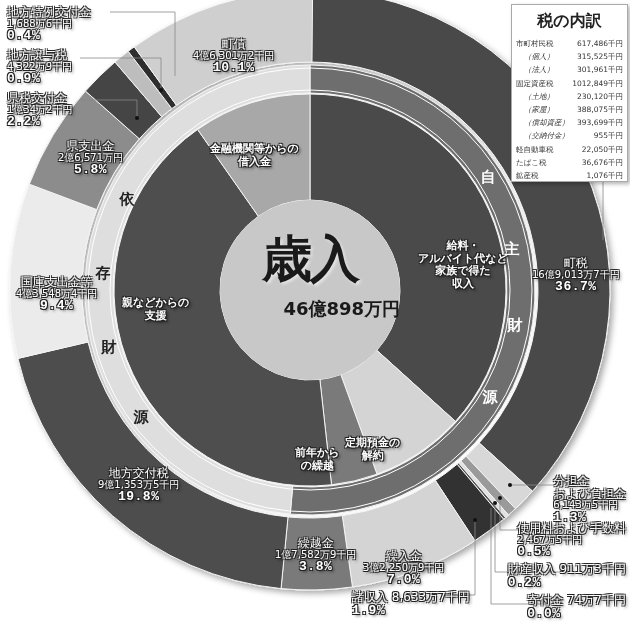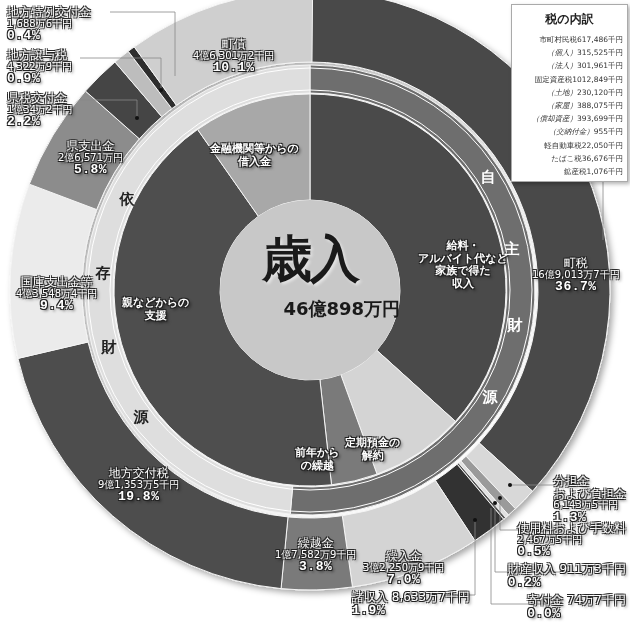--- a/index.html
+++ b/index.html
@@ -15,22 +15,22 @@
   .inner { position:absolute; color:#fff; font-weight:bold; font-size:11px; text-align:center; line-height:1.15;
            text-shadow: -1px -1px 0 #222, 1px -1px 0 #222, -1px 1px 0 #222, 1px 1px 0 #222, 2px 2px 3px rgba(0,0,0,.7); white-space:nowrap; }
   .ringch { position:absolute; font-weight:bold; font-size:15px; width:20px; text-align:center; }
   .ringch.dep { color:#222; }
   .ringch.own { color:#fff; }
   #center-title { position:absolute; left:230px; top:226px; width:160px; text-align:center; font-size:50px; font-weight:bold; color:#1a1a1a;
                   text-shadow: 2px 2px 3px rgba(255,255,255,.5); letter-spacing:-2px; }
   #center-total { position:absolute; left:220px; top:297px; width:180px; text-align:right; font-size:18px; font-weight:bold; color:#1a1a1a; }
   #tax-box { position:absolute; left:511px; top:4px; width:115px; height:176px; background:#fff; border:1px solid #aaa;
              box-shadow: 2px 2px 4px rgba(0,0,0,.3); font-size:7.5px; color:#333; }
-  #tax-box .ttl { text-align:center; font-weight:bold; font-size:12px; margin-top:6px; margin-bottom:5px; color:#222; }
-  #tax-box .row { display:flex; justify-content:flex-end; padding:0 4px 0 4px; height:13.2px; line-height:13.2px; }
+  #tax-box .ttl { text-align:center; font-weight:bold; font-size:16px; margin-top:6px; margin-bottom:5px; color:#222; }
+  #tax-box .row { display:flex; justify-content:space-between; padding:0 4px 0 4px; height:13.2px; line-height:13.2px; }
   #tax-box .row.sub .k { padding-left:8px;font-style:italic; }
 </style>
 </head>
 <body>
 
 <svg id="chart" width="630" height="631" viewBox="0 0 630 631">
   <defs>
     <filter id="sh" x="-10%" y="-10%" width="130%" height="130%">
       <feDropShadow dx="3" dy="3" stdDeviation="3" flood-color="#000" flood-opacity="0.35"></feDropShadow>
     </filter>

